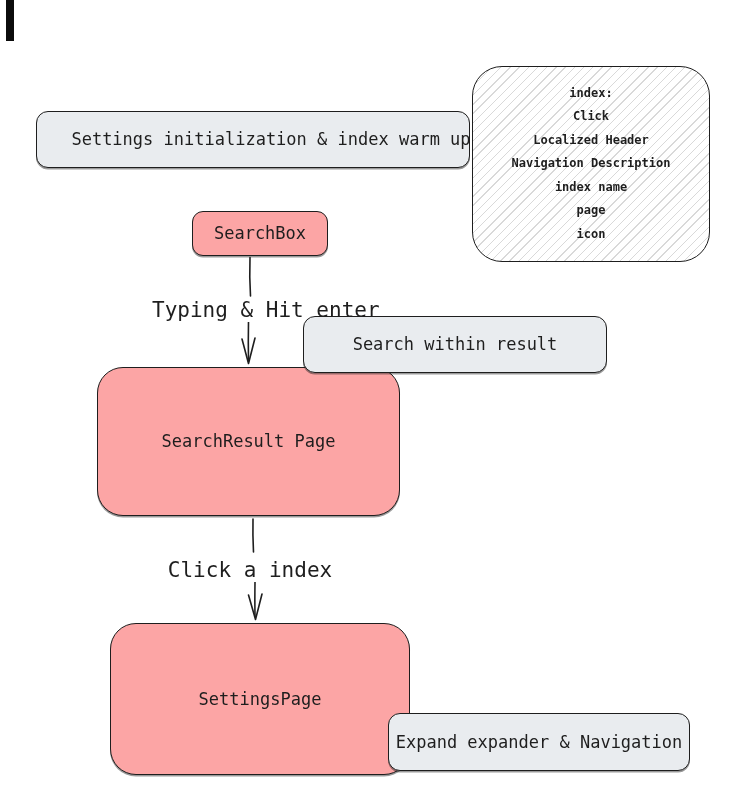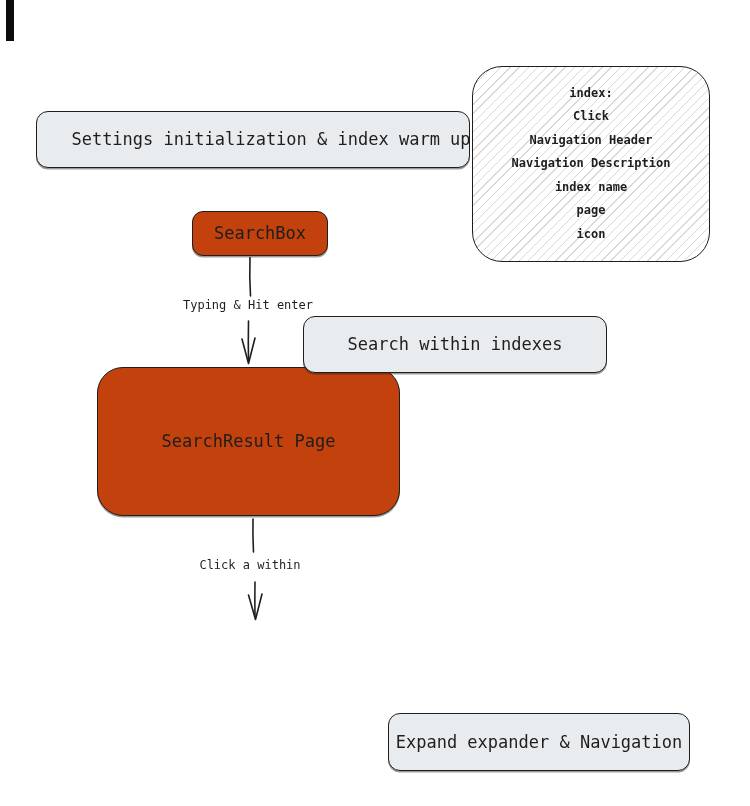--- a/index.html
+++ b/index.html
@@ -23,21 +23,21 @@
     line-height: 1.2;
     white-space: nowrap;
     box-shadow: 0 1.5px 0 rgba(30,30,30,0.45);
   }
   .node-gray {
     background: #e9ecef;
     border: 1.6px solid #1e1e1e;
     border-radius: 12px;
   }
   .node-yellow {
-    background: #c2410c;
+    background: #fca5a5;
     border: 1.7px solid #1e1e1e;
     border-radius: 26px;
   }
   .node-hatched {
     background-color: #ffffff;
     background-image: repeating-linear-gradient(
       135deg,
       #d9d9d9 0px, #d9d9d9 1px,
       transparent 1px, transparent 6.5px
     );
@@ -49,21 +49,21 @@
   #node-index-fields    { left: 472px; top: 66px;  width: 238px; height: 196px; z-index: 3;
                           flex-direction: column; font-size: 12px; line-height: 23.5px; font-weight: bold; }
   #node-search-box      { left: 192px; top: 211px; width: 136px; height: 45px;
                           border-radius: 11px; z-index: 2; }
   #node-search-within   { left: 303px; top: 316px; width: 304px; height: 57px; z-index: 4; }
   #node-search-result   { left: 97px;  top: 367px; width: 303px; height: 149px; z-index: 2; text-align: right; }
   #node-settings-page   { left: 110px; top: 623px; width: 300px; height: 152px; z-index: 2; }
   #node-expand-nav      { left: 388px; top: 713px; width: 302px; height: 58px; z-index: 4; }
   .edge-label {
     position: absolute;
-    font-size: 12px;
+    font-size: 21px;
     text-align: center;
     white-space: nowrap;
     z-index: 2;
     background: #ffffff;
   }
   #edge-label-typing { left: 152px; top: 298px; width: 192px; }
   #edge-label-click  { left: 160px; top: 558px; width: 180px; }
   #connector-layer {
     position: absolute;
     left: 0; top: 0;
@@ -93,41 +93,44 @@
     <path d="M248.5 595 L255.5 619.5 L262 594"></path>
   </svg>
 
   <div id="node-settings-init" class="node node-gray">
     <span>Settings initialization &amp; index warm up</span>
   </div>
 
   <div id="node-index-fields" class="node node-hatched">
     <div>index:</div>
     <div>Click</div>
-    <div>Navigation Header</div>
+    <div>Localized Header</div>
     <div>Navigation Description</div>
     <div>index name</div>
     <div>page</div>
     <div>icon</div>
   </div>
 
   <div id="node-search-box" class="node node-yellow">
     <span>SearchBox</span>
   </div>
 
   <div id="edge-label-typing" class="edge-label">Typing &amp; Hit enter</div>
 
   <div id="node-search-within" class="node node-gray">
-    <span>Search within indexes</span>
+    <span>Search within result</span>
   </div>
 
   <div id="node-search-result" class="node node-yellow">
     <span>SearchResult Page</span>
   </div>
 
-  <div id="edge-label-click" class="edge-label">Click a within</div>
+  <div id="edge-label-click" class="edge-label">Click a index</div>
 
+  <div id="node-settings-page" class="node node-yellow">
+    <span>SettingsPage</span>
+  </div>
 
   <div id="node-expand-nav" class="node node-gray">
     <span>Expand expander &amp; Navigation</span>
   </div>
 
 </div>
 
 </body></html>

